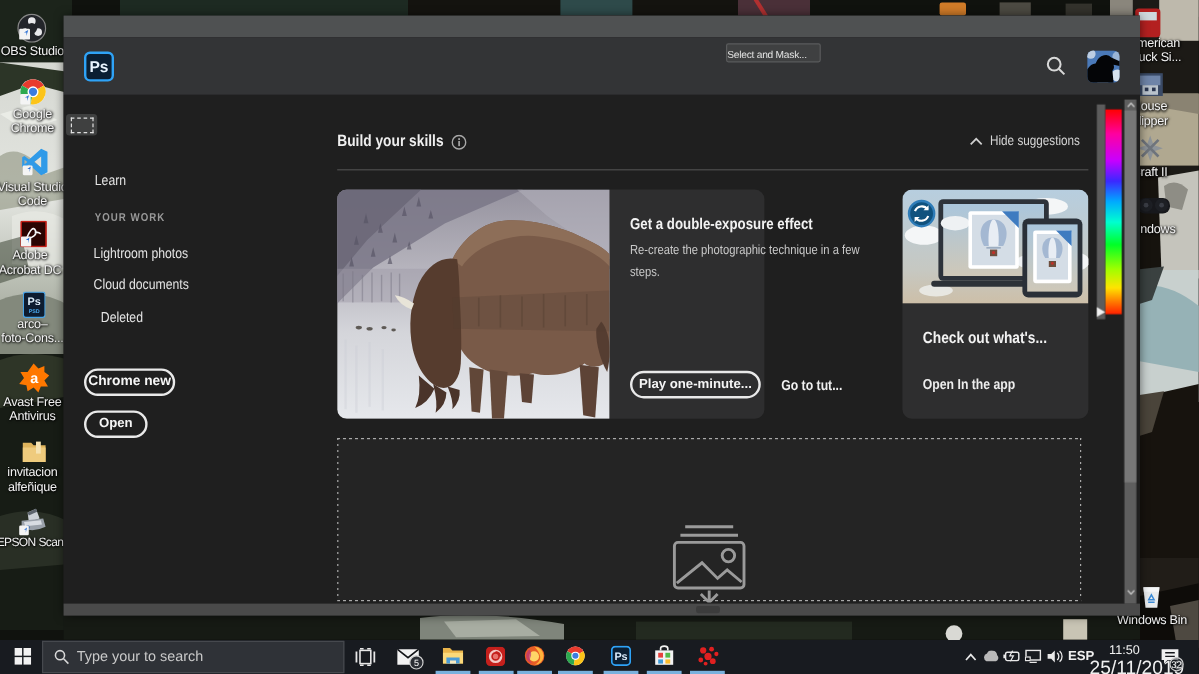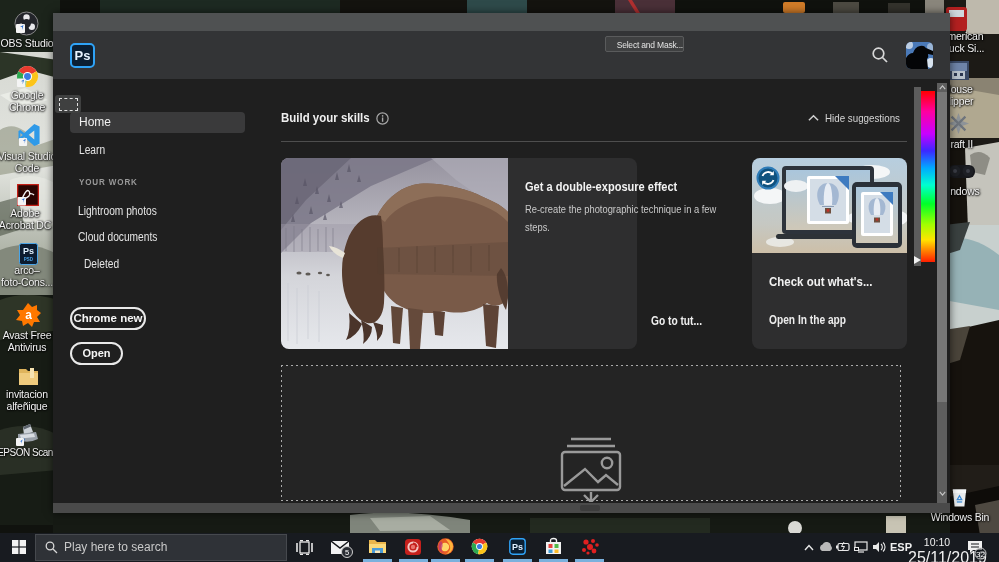--- a/index.html
+++ b/index.html
@@ -6,21 +6,21 @@
   body{width:999px;height:562px;overflow:hidden;background:#0c0e0b;font-family:"Liberation Sans",sans-serif;position:relative;filter:blur(.3px)}
   .abs{position:absolute}
   
   #wall{left:0;top:0;width:999px;height:562px;z-index:0}
   .dlbl{position:absolute;z-index:2;color:#f2f2f2;font-size:10.5px;line-height:11.5px;text-align:center;text-shadow:0 1px 2px #000,1px 0 2px #000;letter-spacing:-.2px;transform:translateZ(0)}
   
   #win{left:53px;top:13px;width:897px;height:500px;z-index:5;background:#1f1f1f;box-shadow:0 0 8px rgba(0,0,0,.6);transform:translateZ(0)}
   #titlebar{left:0;top:0;width:897px;height:18px;background:#4f5152}
   #header{left:0;top:18px;width:897px;height:48px;background:#333436}
   #pslogo{left:17px;top:30px;width:21px;height:21px;background:#0b1f33;border:2px solid #2fa3f7;border-radius:5px;color:#e8f4ff;font-size:13px;font-weight:bold;text-align:center;line-height:21px}
-  #selmask{left:552px;top:23px;width:79px;height:16px;background:#3f4041;border:1px solid #5a5b5c;border-radius:2px;color:#e3e3e3;font-size:8.5px;text-align:right;line-height:16px;box-sizing:border-box;letter-spacing:-.2px}
+  #selmask{left:552px;top:23px;width:79px;height:16px;background:#3f4041;border:1px solid #5a5b5c;border-radius:2px;color:#e3e3e3;font-size:8.5px;text-align:left;line-height:16px;box-sizing:border-box;letter-spacing:-.2px}
   #avatar{left:853px;top:29px;width:27px;height:27px;border-radius:5px;overflow:hidden}
   
   #content{left:0;top:66px;width:897px;height:426px;background:#1f1f1f}
   #bottombar{left:0;top:490px;width:897px;height:10px;background:#4a4a4a}
   .sideitem{color:#e4e4e4;font-size:12px;line-height:14px}
   .sx{transform:scaleX(.85);transform-origin:0 50%}
   #homesel{left:17px;top:99px;width:175px;height:21px;background:#3a3a3b;border-radius:4px;color:#f0f0f0;font-size:12px;line-height:21px;padding-left:9px;box-sizing:border-box}
   .pill{border:2px solid #e9e9e9;border-radius:12px;color:#f5f5f5;font-weight:bold;font-size:12px;text-align:center;box-sizing:border-box}
   
   .cardbg{background:#2e2e2f;border-radius:8px}
@@ -210,21 +210,20 @@
     <path d="M0,27 L0,16 Q3,11 7,11 Q9,5 14,4 Q18,3 20,6 L27,9 L27,13 L22,12 Q23,15 21,17 L22,27 Z" fill="#040507"></path>
   </svg>
 
   <div id="content" class="abs"></div>
   <div id="bottombar" class="abs"></div>
   <div class="abs" style="left:527px;top:492px;width:20px;height:6px;background:#3c3c3c;border-radius:2px"></div>
 
   <div class="abs" style="left:2px;top:82px;width:26px;height:18px;background:#3f4040;border-radius:3px;z-index:6"></div>
   <div class="abs" style="left:6px;top:85px;width:17px;height:11px;border:1px dashed #e0e0e0;z-index:6"></div>
 
-  <div id="homesel" class="abs">Home</div>
   <div class="abs sideitem sx" style="left:26px;top:130px">Learn</div>
   <div class="abs sx" style="left:26px;top:163px;color:#999;font-size:9.5px;font-weight:bold;letter-spacing:1px">YOUR WORK</div>
   <div class="abs sideitem sx" style="left:25px;top:191px">Lightroom photos</div>
   <div class="abs sideitem sx" style="left:25px;top:217px">Cloud documents</div>
   <div class="abs sideitem sx" style="left:31px;top:244px">Deleted</div>
   <div class="abs pill" style="left:17px;top:294px;width:76px;height:23px;line-height:19px;font-size:11.5px">Chrome new</div>
   <div class="abs pill" style="left:17px;top:329px;width:53px;height:23px;line-height:19px;font-size:11px">Open</div>
 
   <div class="abs sx" style="left:228px;top:97px;color:#efefef;font-size:13.5px;font-weight:bold">Build your skills</div>
   <svg class="abs" style="left:323px;top:99px" width="13" height="13" viewBox="0 0 15 15">
@@ -303,20 +302,21 @@
       <path d="M118,90 L118,114"></path>
         <path d="M136,88 L136,115"></path>
         <path d="M154,89 L154,114"></path>
         <path d="M172,87 L172,115"></path>
         <path d="M190,88 L190,114"></path>
         <path d="M208,87 L208,113"></path>
     </g>
   </svg>
   <div class="abs sx" style="left:472px;top:166px;color:#f2f2f2;font-size:13px;font-weight:bold">Get a double-exposure effect</div>
   <div class="abs sx" style="left:472px;top:187px;width:230px;color:#c9c9c9;font-size:11px;line-height:18px">Re-create the photographic technique in a few<br>steps.</div>
+  <div class="abs pill" style="left:472px;top:296px;width:109px;height:23px;line-height:19px;font-size:11px">Play one-minute...</div>
   <div class="abs sx" style="left:598px;top:301px;color:#f0f0f0;font-size:12px;font-weight:bold">Go to tut...</div>
 
   <div class="abs cardbg" style="left:699px;top:145px;width:155px;height:191px"></div>
   <svg class="abs" style="left:699px;top:145px;border-radius:8px 8px 0 0" width="155" height="95" viewBox="0 0 155 95">
     <defs>
       <linearGradient id="sky2" x1="0" y1="0" x2="0" y2="1">
         <stop offset="0" stop-color="#b7cedf"></stop>
           <stop offset=".7" stop-color="#c6c8c2"></stop>
           <stop offset="1" stop-color="#cdbfa8"></stop>
       </linearGradient>
@@ -425,21 +425,21 @@
         <rect x="0" y="7.6" width="6.4" height="6.4"></rect>
         <rect x="7.6" y="7.6" width="6.4" height="6.4"></rect>
       </g>
   </svg>
 
   <div class="abs" style="left:35px;top:1px;width:252px;height:27px;background:#2f3237;border:1px solid #46494e;box-sizing:border-box"></div>
   <svg class="abs" style="left:45px;top:8px" width="13" height="13" viewBox="0 0 13 13">
     <circle cx="5" cy="5" r="3.8" fill="none" stroke="#d8d8d8" stroke-width="1.3"></circle>
     <path d="M8,8 L12,12" stroke="#d8d8d8" stroke-width="1.3"></path>
   </svg>
-  <div class="abs" style="left:64px;top:7px;color:#c9c9c9;font-size:12px">Play here to search</div>
+  <div class="abs" style="left:64px;top:7px;color:#c9c9c9;font-size:12px">Type your to search</div>
 
   <svg class="tbicon" style="left:296px;top:7px" width="17" height="15" viewBox="0 0 17 15">
     <rect x="4" y="2" width="9" height="11" fill="none" stroke="#e8e8e8" stroke-width="1.3"></rect>
     <path d="M1,3 L1,12 M16,3 L16,12" stroke="#e8e8e8" stroke-width="1.6"></path>
     <path d="M4,0.7 L7,0.7 M10,0.7 L13,0.7 M4,14.3 L7,14.3 M10,14.3 L13,14.3" stroke="#e8e8e8" stroke-width="1.2"></path>
   </svg>
 
   <svg class="tbicon" style="left:331px;top:6px" width="24" height="20" viewBox="0 0 24 20">
     <path d="M0,2 L18,2 L18,15 L0,15 Z" fill="#f2f2f2"></path>
     <path d="M0,2 L9,9 L18,2" fill="none" stroke="#14161a" stroke-width="1.4"></path>
@@ -526,21 +526,21 @@
     <rect x="1" y="1" width="12" height="8" fill="none" stroke="#e8e8e8" stroke-width="1.2"></rect>
     <path d="M4,11 L10,11" stroke="#e8e8e8" stroke-width="1.2"></path>
     <rect x="0" y="6" width="5" height="4" fill="#14161a"></rect>
     <rect x="0.5" y="6.5" width="4" height="3" fill="none" stroke="#e8e8e8" stroke-width="1"></rect>
   </svg>
   <svg class="tbicon" style="left:872px;top:8px" width="14" height="12" viewBox="0 0 14 12">
     <path d="M1,4 L4,4 L7,1 L7,11 L4,8 L1,8 Z" fill="#e8e8e8"></path>
     <path d="M9,3 A4,4 0 0 1 9,9 M11,1.5 A6,6 0 0 1 11,10.5" stroke="#e8e8e8" stroke-width="1.1" fill="none"></path>
   </svg>
   <div class="abs" style="left:890px;top:8px;color:#f0f0f0;font-size:11px;font-weight:bold">ESP</div>
-  <div class="abs" style="left:915px;top:3px;width:44px;color:#f0f0f0;font-size:10.5px;text-align:center">10:10</div>
+  <div class="abs" style="left:915px;top:3px;width:44px;color:#f0f0f0;font-size:10.5px;text-align:center">11:50</div>
   <div class="abs" style="left:908px;top:16px;width:58px;color:#f0f0f0;font-size:16px;text-align:center">25/11/2019</div>
   <svg class="tbicon" style="left:967px;top:7px" width="20" height="20" viewBox="0 0 20 20">
     <path d="M1,1 L15,1 L15,10 L6,10 L3,13 L3,10 L1,10 Z" fill="#f0f0f0"></path>
     <path d="M4,4 L12,4 M4,7 L12,7" stroke="#14161a" stroke-width="1.2"></path>
     <circle cx="13.5" cy="13.5" r="5.5" fill="#181b20" fill-opacity=".55" stroke="#cfcfcf" stroke-width="1"></circle>
     <text x="13.5" y="16.5" fill="#f0f0f0" font-size="8" text-anchor="middle" font-family="Liberation Sans">32</text>
   </svg>
 </div>
 
 </body></html>

